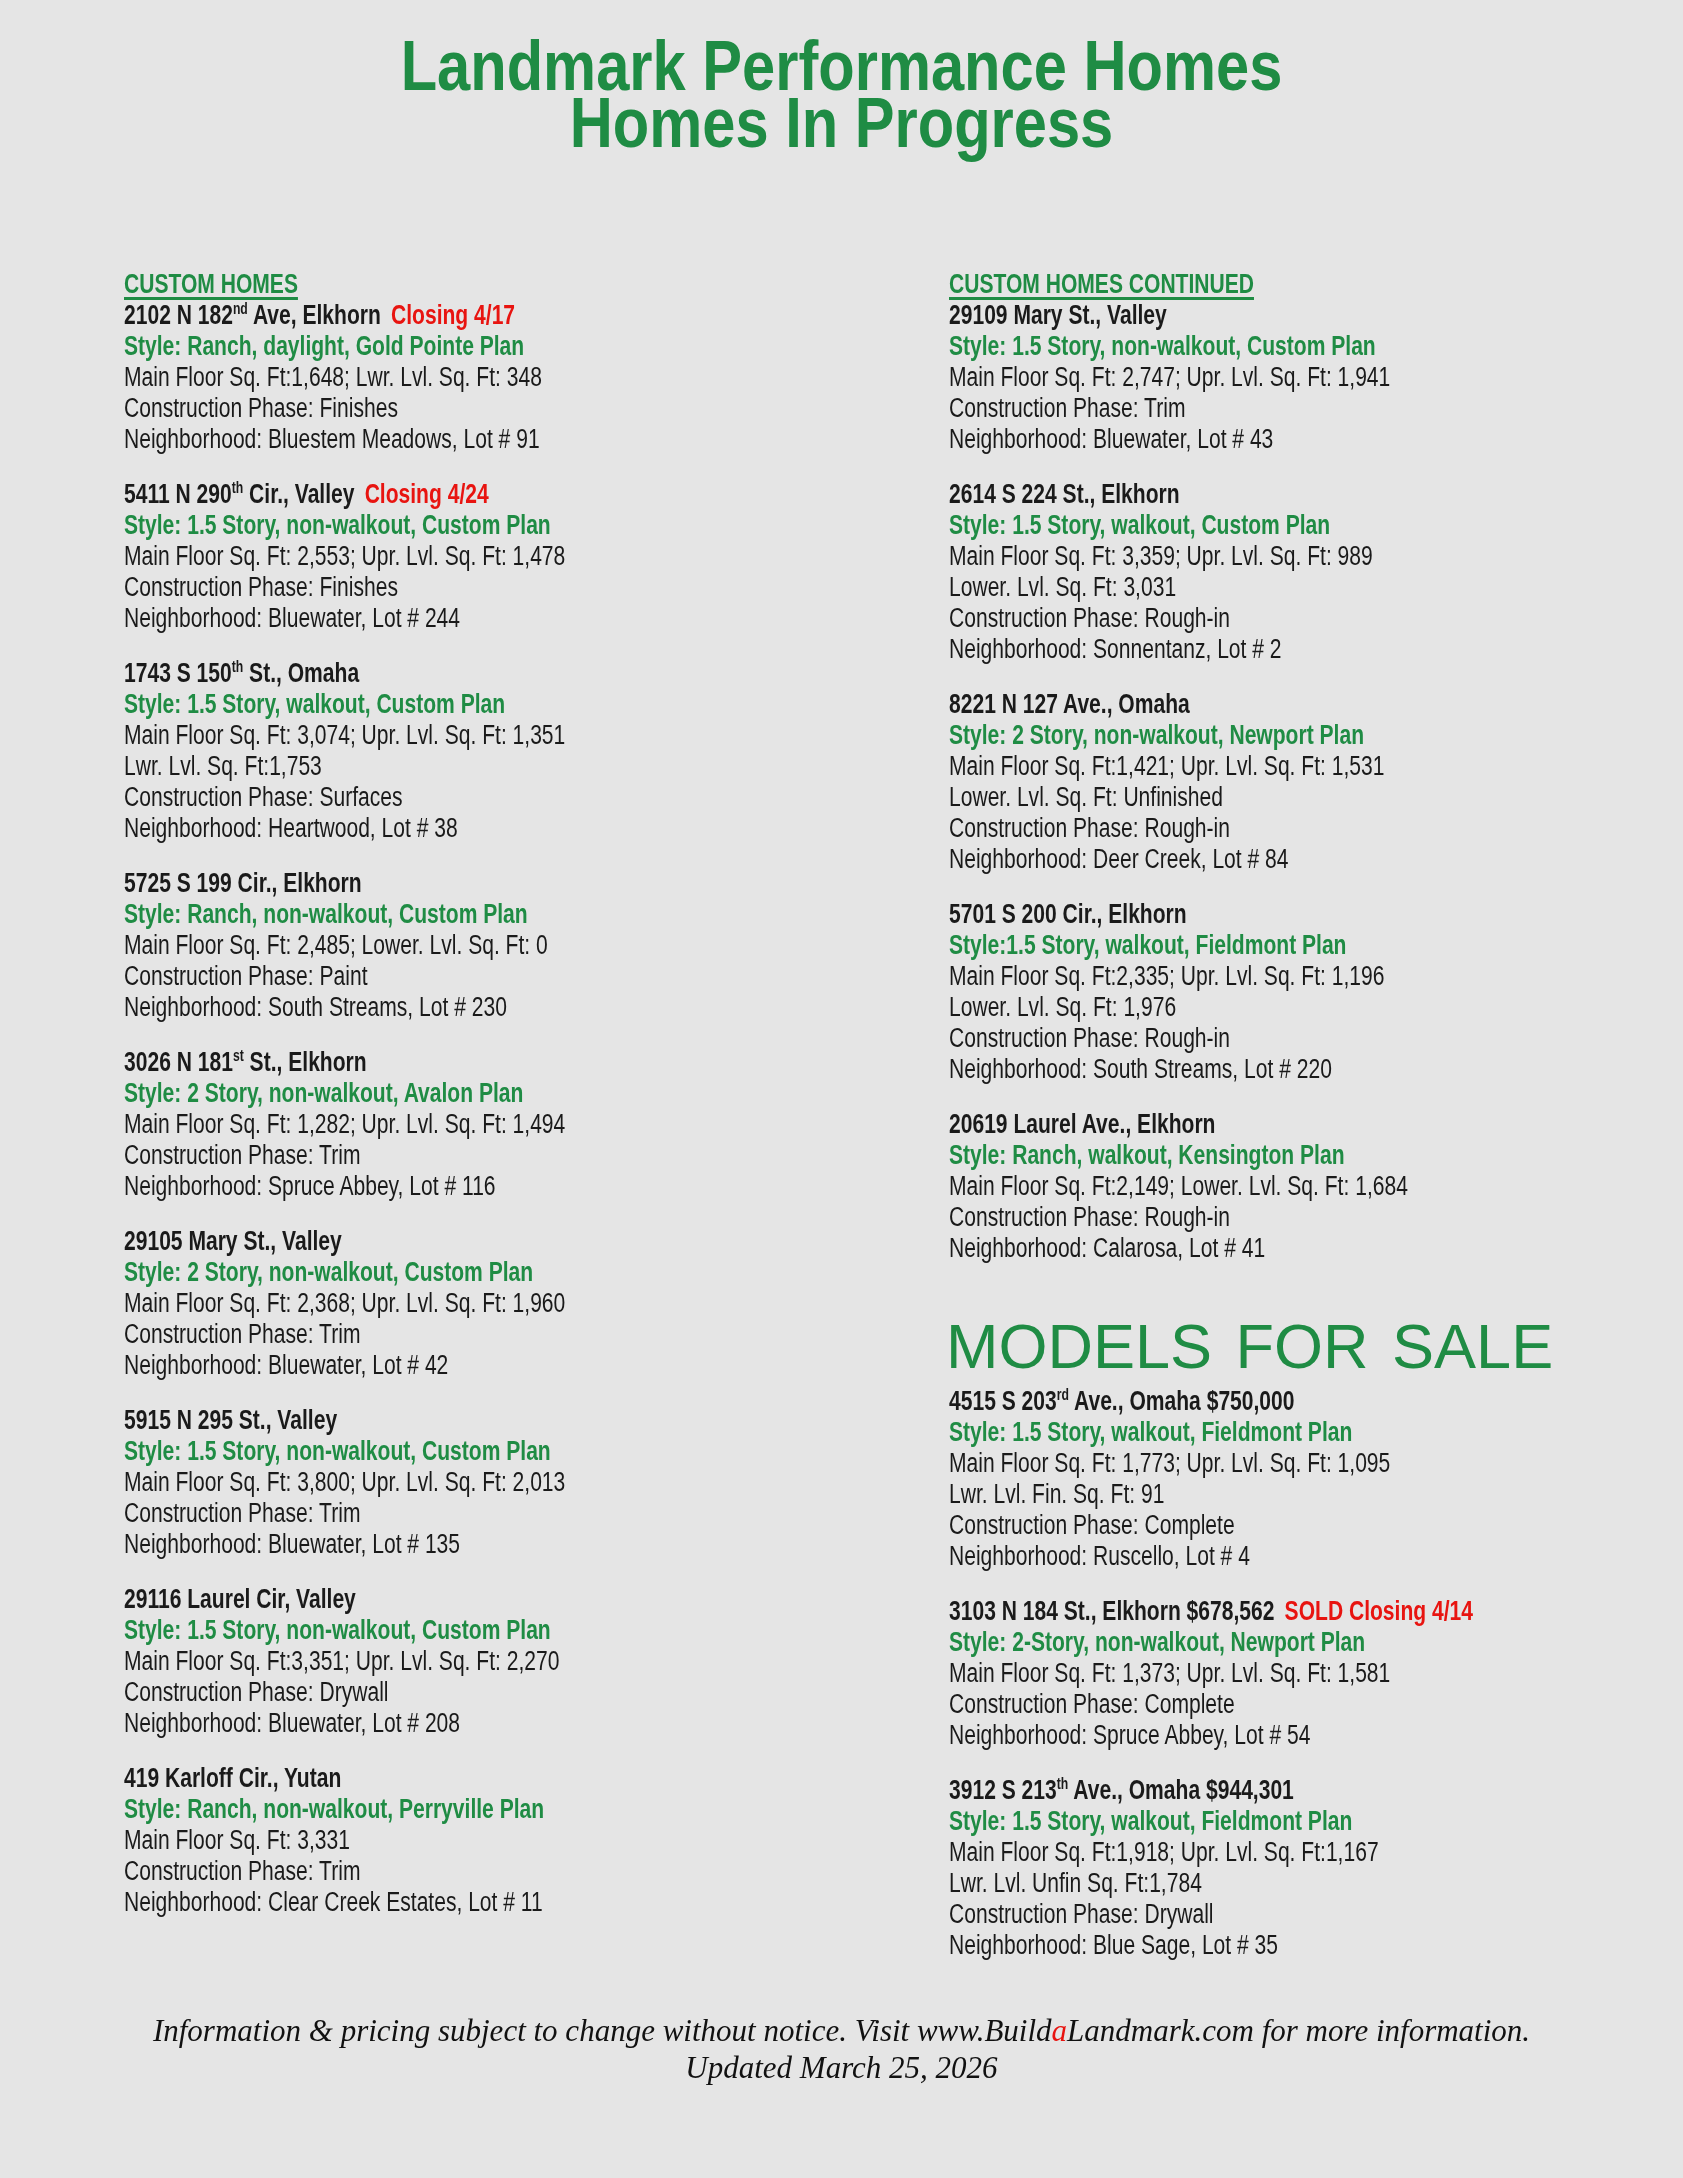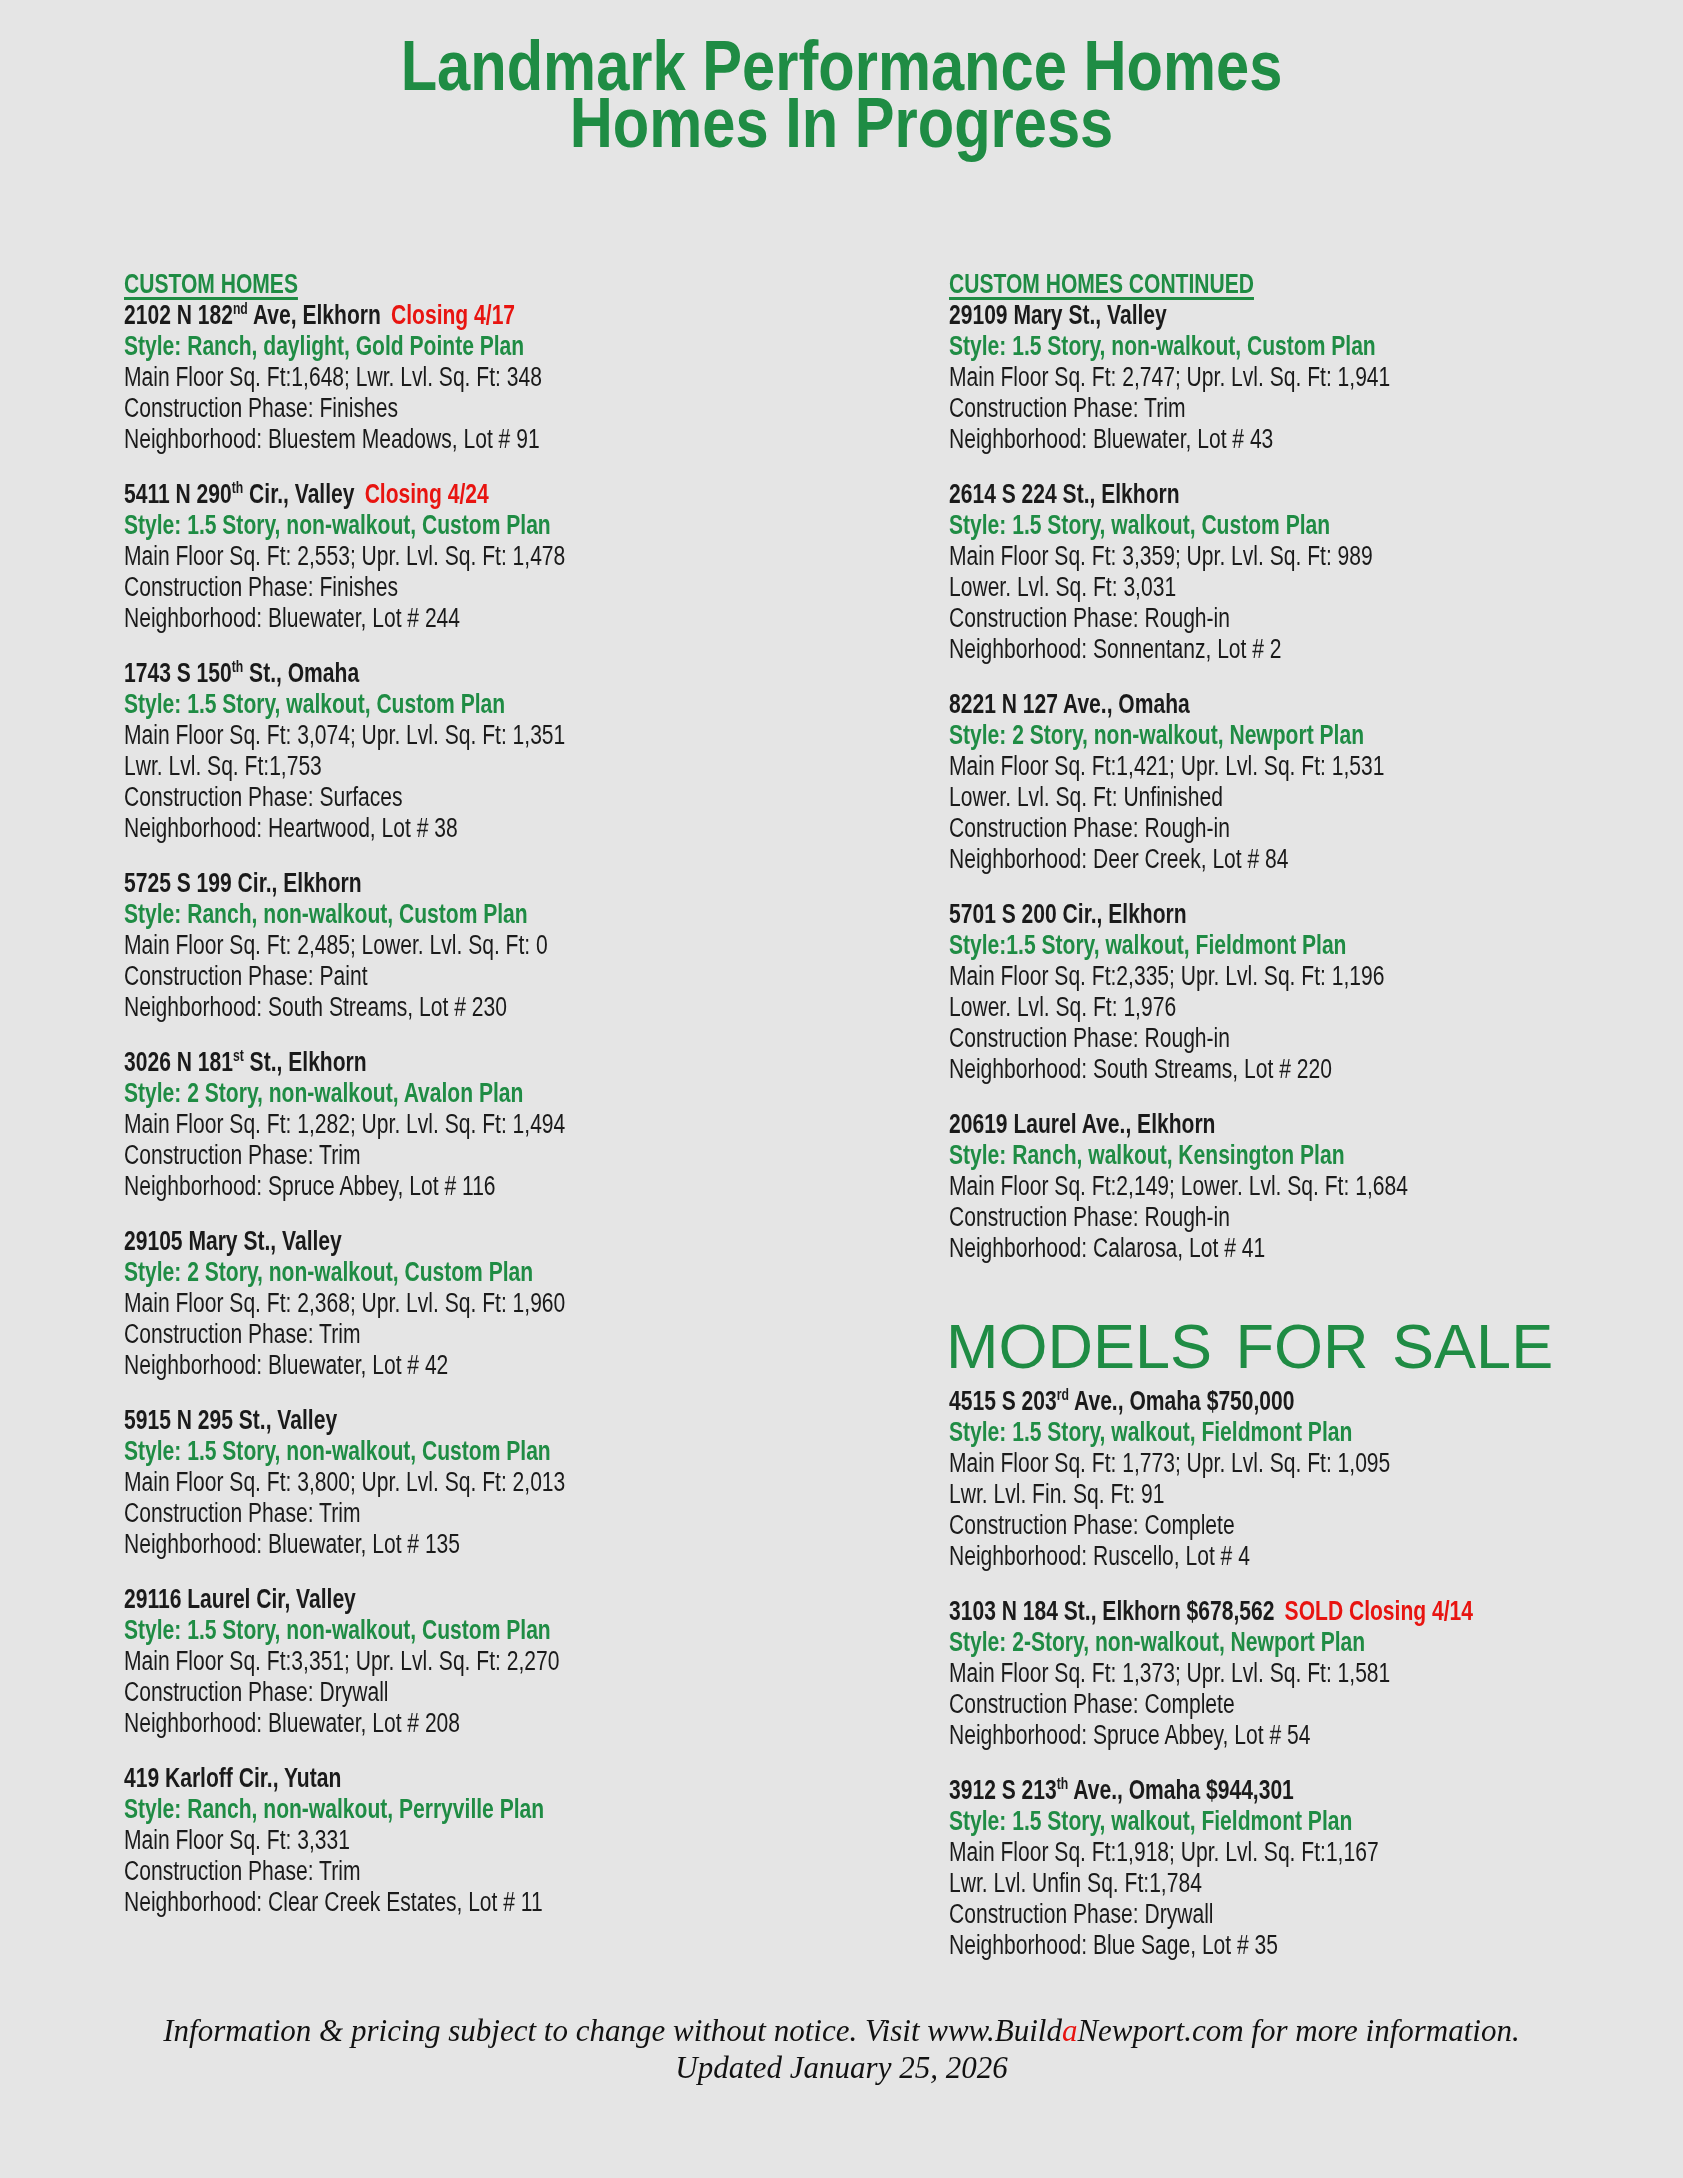--- a/index.html
+++ b/index.html
@@ -220,19 +220,19 @@
           <div class="detail">Main Floor Sq. Ft:1,918; Upr. Lvl. Sq. Ft:1,167</div>
           <div class="detail">Lwr. Lvl. Unfin Sq. Ft:1,784</div>
           <div class="detail">Construction Phase: Drywall</div>
           <div class="detail">Neighborhood: Blue Sage, Lot # 35</div>
         </div>
       </div>
   </div>
 
   <div class="footer">
     <div>
-      <span>Information &amp; pricing subject to change without notice. Visit www.Build</span><span class="red-a">a</span><span>Newport.com for more information.</span>
+      <span>Information &amp; pricing subject to change without notice. Visit www.Build</span><span class="red-a">a</span><span>Landmark.com for more information.</span>
     </div>
-    <div>Updated January 25, 2026</div>
+    <div>Updated March 25, 2026</div>
   </div>
 
 </div>
 
 
 </body></html>

